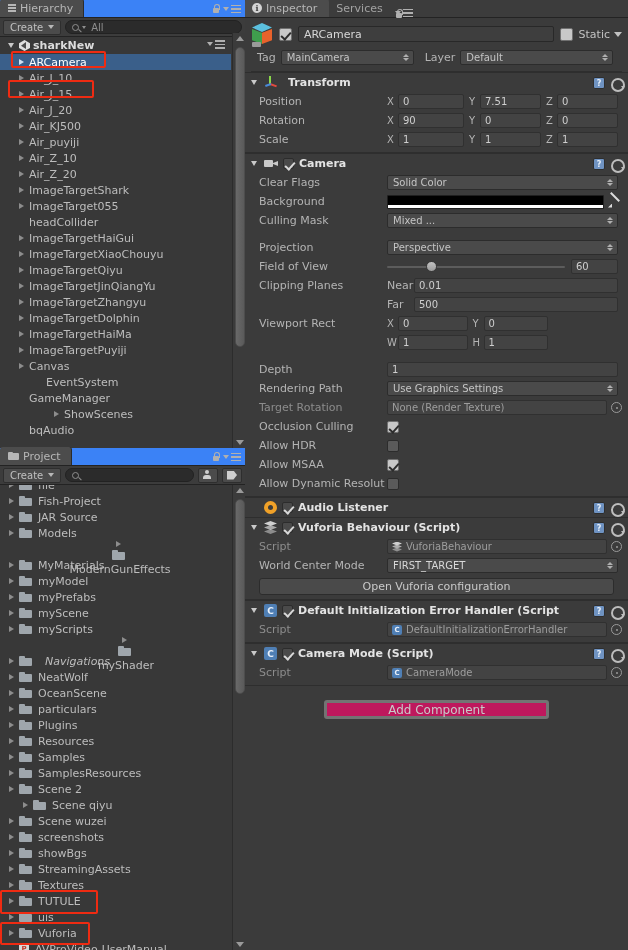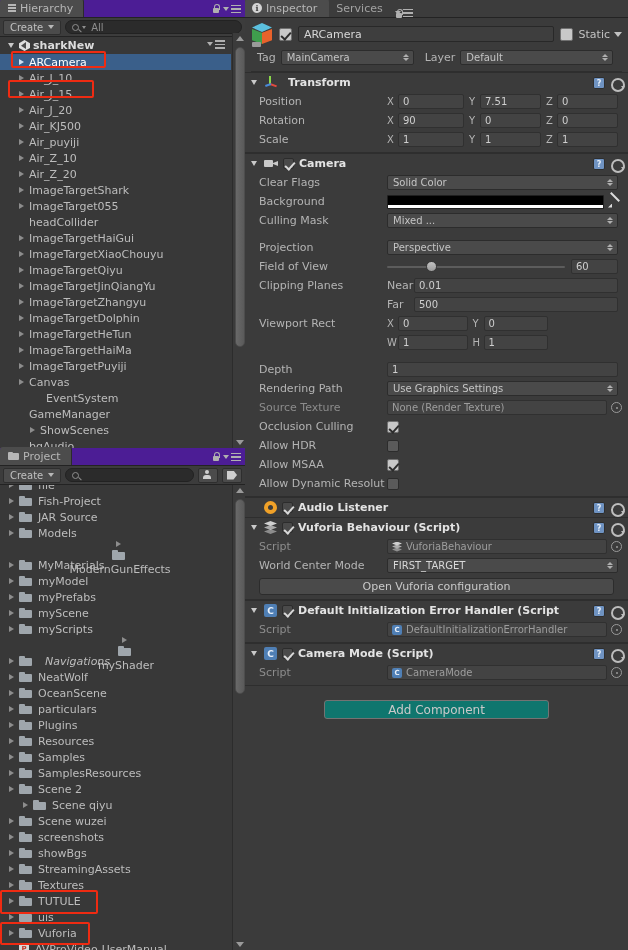--- a/index.html
+++ b/index.html
@@ -10,21 +10,21 @@
     font-size:11px; color:#b4b4b4;
     -webkit-font-smoothing:antialiased;
   }
   .app{ position:relative; width:628px; height:950px; display:flex; }
 
   
   .left{ width:245px; height:950px; position:relative; background:#383838; }
 
   
   .tabbar{
-    height:18px; background:#4c1d95; position:relative;
+    height:18px; background:#3b82f6; position:relative;
     border-bottom:1px solid #232323;
     display:flex; align-items:flex-end;
   }
   .tab{
     height:18px; padding:0 10px 0 8px; display:flex; align-items:center; gap:4px;
     font-size:11px; color:#b6b6b6; background:#4c4c4c;
     border-top-left-radius:3px; border-top-right-radius:3px;
     border-right:1px solid #2b2b2b;
   }
   .tabbar .right-icons{
@@ -279,21 +279,21 @@
   .radio-ico:after{content:"";width:2px;height:2px;border-radius:50%;background:#9a9a9a;}
 
   .big-btn{
     margin:3px 14px 4px 14px; height:17px; background:#4a4a4a;
     border:1px solid #2c2c2c; border-radius:3px;
     display:flex; align-items:center; justify-content:center;
     color:#c9c9c9; font-size:11px;
   }
   .add-comp-wrap{ display:flex; justify-content:center; padding-top:14px; }
   .add-comp{
-    width:225px; height:19px; background:#0f766e; border:1px solid #737373; border-radius:3px;
+    width:225px; height:19px; background:#be185d; border:3px solid #737373; border-radius:3px;
     display:flex; align-items:center; justify-content:center; color:#c9c9c9; font-size:12px;
   }
 
   
   .redbox{ position:absolute; border:2.5px solid #ef2b12; border-radius:2px; pointer-events:none; }
 </style>
 </head>
 <body>
 
 <div class="app">
@@ -448,26 +448,20 @@
         <div class="row" style="padding-left: 16px;">
           <span class="tw">
             <span class="arrow-r"></span>
           </span>
           <span>ImageTargetDolphin</span>
         </div>
         <div class="row" style="padding-left: 16px;">
           <span class="tw">
             <span class="arrow-r"></span>
           </span>
-          <span>ImageTargetHeTun</span>
-        </div>
-        <div class="row" style="padding-left: 16px;">
-          <span class="tw">
-            <span class="arrow-r"></span>
-          </span>
           <span>ImageTargetHaiMa</span>
         </div>
         <div class="row" style="padding-left: 16px;">
           <span class="tw">
             <span class="arrow-r"></span>
           </span>
           <span>ImageTargetPuyiji</span>
         </div>
         <div class="row" style="padding-left: 16px;">
           <span class="tw">
@@ -476,21 +470,21 @@
           <span>Canvas</span>
         </div>
         <div class="row" style="padding-left: 33px;">
           <span class="tw"></span>
           <span>EventSystem</span>
         </div>
         <div class="row" style="padding-left: 16px;">
           <span class="tw"></span>
           <span>GameManager</span>
         </div>
-        <div class="row" style="padding-left: 27px;">
+        <div class="row" style="padding-left: 27px; margin-left: 24px;">
           <span class="tw">
             <span class="arrow-r"></span>
           </span>
           <span>ShowScenes</span>
         </div>
         <div class="row" style="padding-left: 16px;">
           <span class="tw"></span>
           <span>bqAudio</span>
         </div>
       </div>
@@ -1043,21 +1037,21 @@
       <span class="pname">Rendering Path</span>
       <span class="dd" style="flex:1;margin-right:10px;">
         <span>Use Graphics Settings</span>
         <span class="ud">
             <i class="u"></i>
             <i class="d"></i>
           </span>
       </span>
     </div>
     <div class="prow">
-      <span class="pname dimmed">Source Texture</span>
+      <span class="pname dimmed">Target Rotation</span>
       <span class="pfield ph" style="flex:1;">
         <span>None (Render Texture)</span>
       </span>
       <span class="radio-ico" style="margin-right:6px;"></span>
     </div>
     <div class="prow">
       <span class="pname">Occlusion Culling</span>
       <span class="cb checked" style="width:12px;height:12px;"></span>
     </div>
     <div class="prow">

